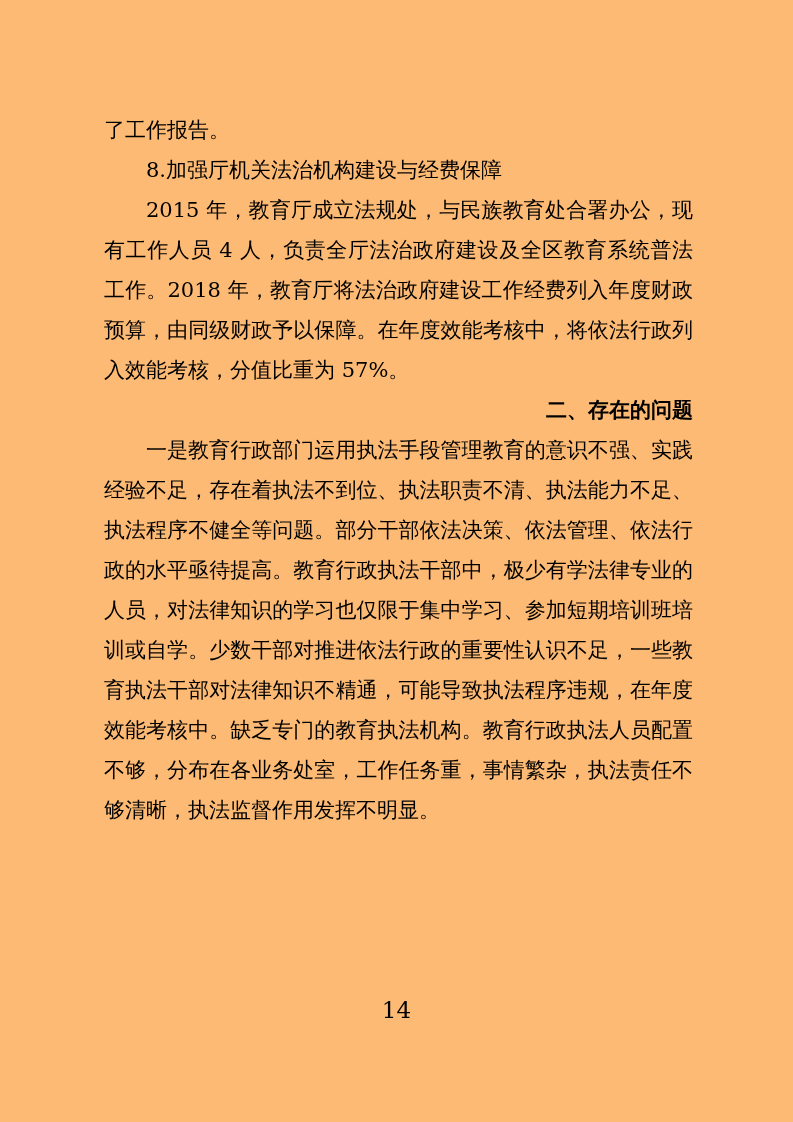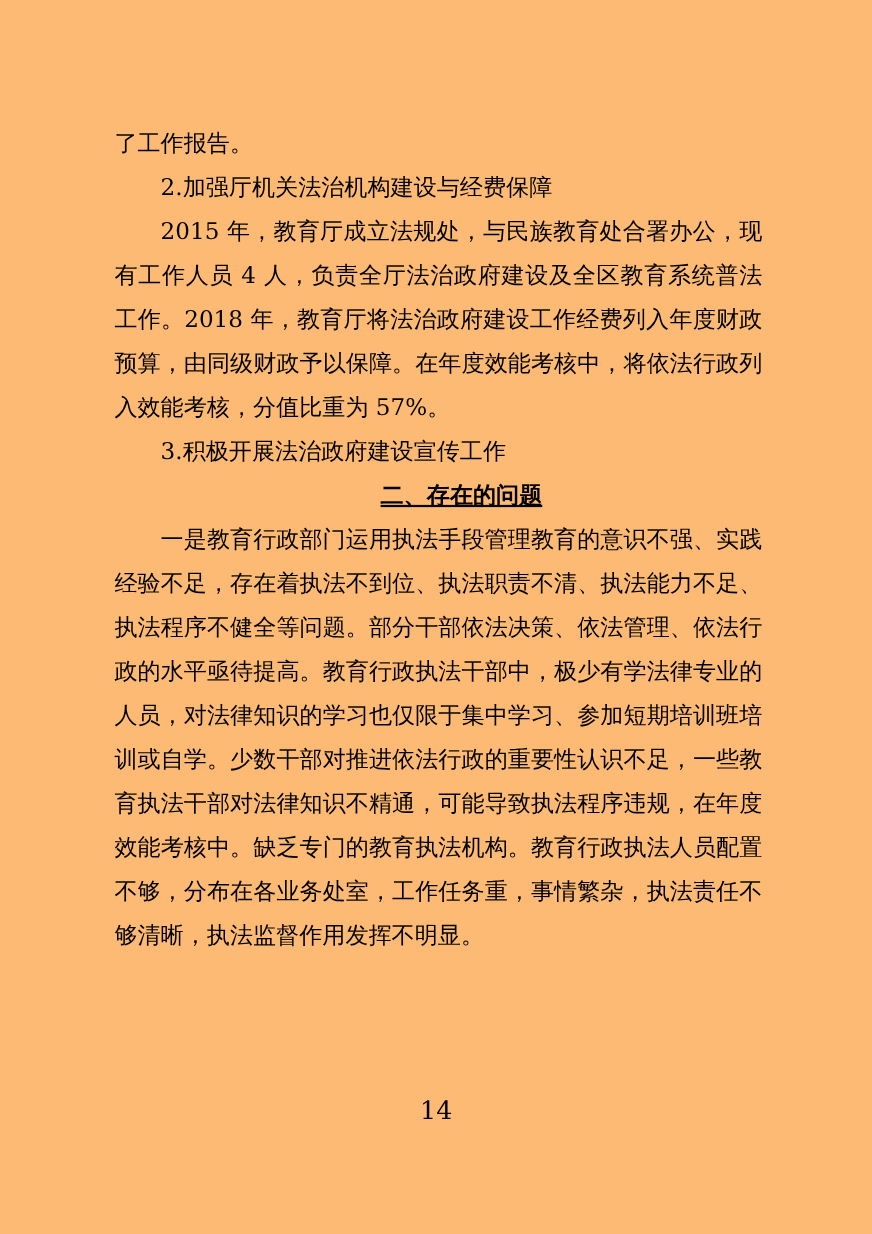--- a/index.html
+++ b/index.html
@@ -31,43 +31,41 @@
     margin: 0;
     padding: 0;
     text-indent: 2em;
   }
   .content p.no-indent {
     text-indent: 0;
   }
   .content p.section-heading {
     font-family: "DejaVu Sans", "Liberation Sans", sans-serif;
     font-weight: 700;
-    text-align: center;
-    text-decoration: underline;
+    text-align: right;
   }
   .footer {
     position: absolute;
     left: 0;
     right: 0;
     top: 998px;
     text-align: center;
     font-family: "DejaVu Serif", "Liberation Serif", serif;
     font-size: 23px;
     line-height: 24px;
     color: #000000;
   }
 </style>
 </head>
 <body>
 
 <div class="page">
   <main class="content">
     <p class="no-indent">了工作报告。</p>
-    <p>2.加强厅机关法治机构建设与经费保障</p>
+    <p>8.加强厅机关法治机构建设与经费保障</p>
     <p>2015 年，教育厅成立法规处，与民族教育处合署办公，现有工作人员 4 人，负责全厅法治政府建设及全区教育系统普法工作。2018 年，教育厅将法治政府建设工作经费列入年度财政预算，由同级财政予以保障。在年度效能考核中，将依法行政列入效能考核，分值比重为 57%。</p>
-    <p>3.积极开展法治政府建设宣传工作</p>
     <p class="section-heading">二、存在的问题</p>
     <p>一是教育行政部门运用执法手段管理教育的意识不强、实践经验不足，存在着执法不到位、执法职责不清、执法能力不足、执法程序不健全等问题。部分干部依法决策、依法管理、依法行政的水平亟待提高。教育行政执法干部中，极少有学法律专业的人员，对法律知识的学习也仅限于集中学习、参加短期培训班培训或自学。少数干部对推进依法行政的重要性认识不足，一些教育执法干部对法律知识不精通，可能导致执法程序违规，在年度效能考核中。缺乏专门的教育执法机构。教育行政执法人员配置不够，分布在各业务处室，工作任务重，事情繁杂，执法责任不够清晰，执法监督作用发挥不明显。</p>
   </main>
   <footer class="footer">
     <span>14</span>
   </footer>
 </div>
 
 </body></html>

